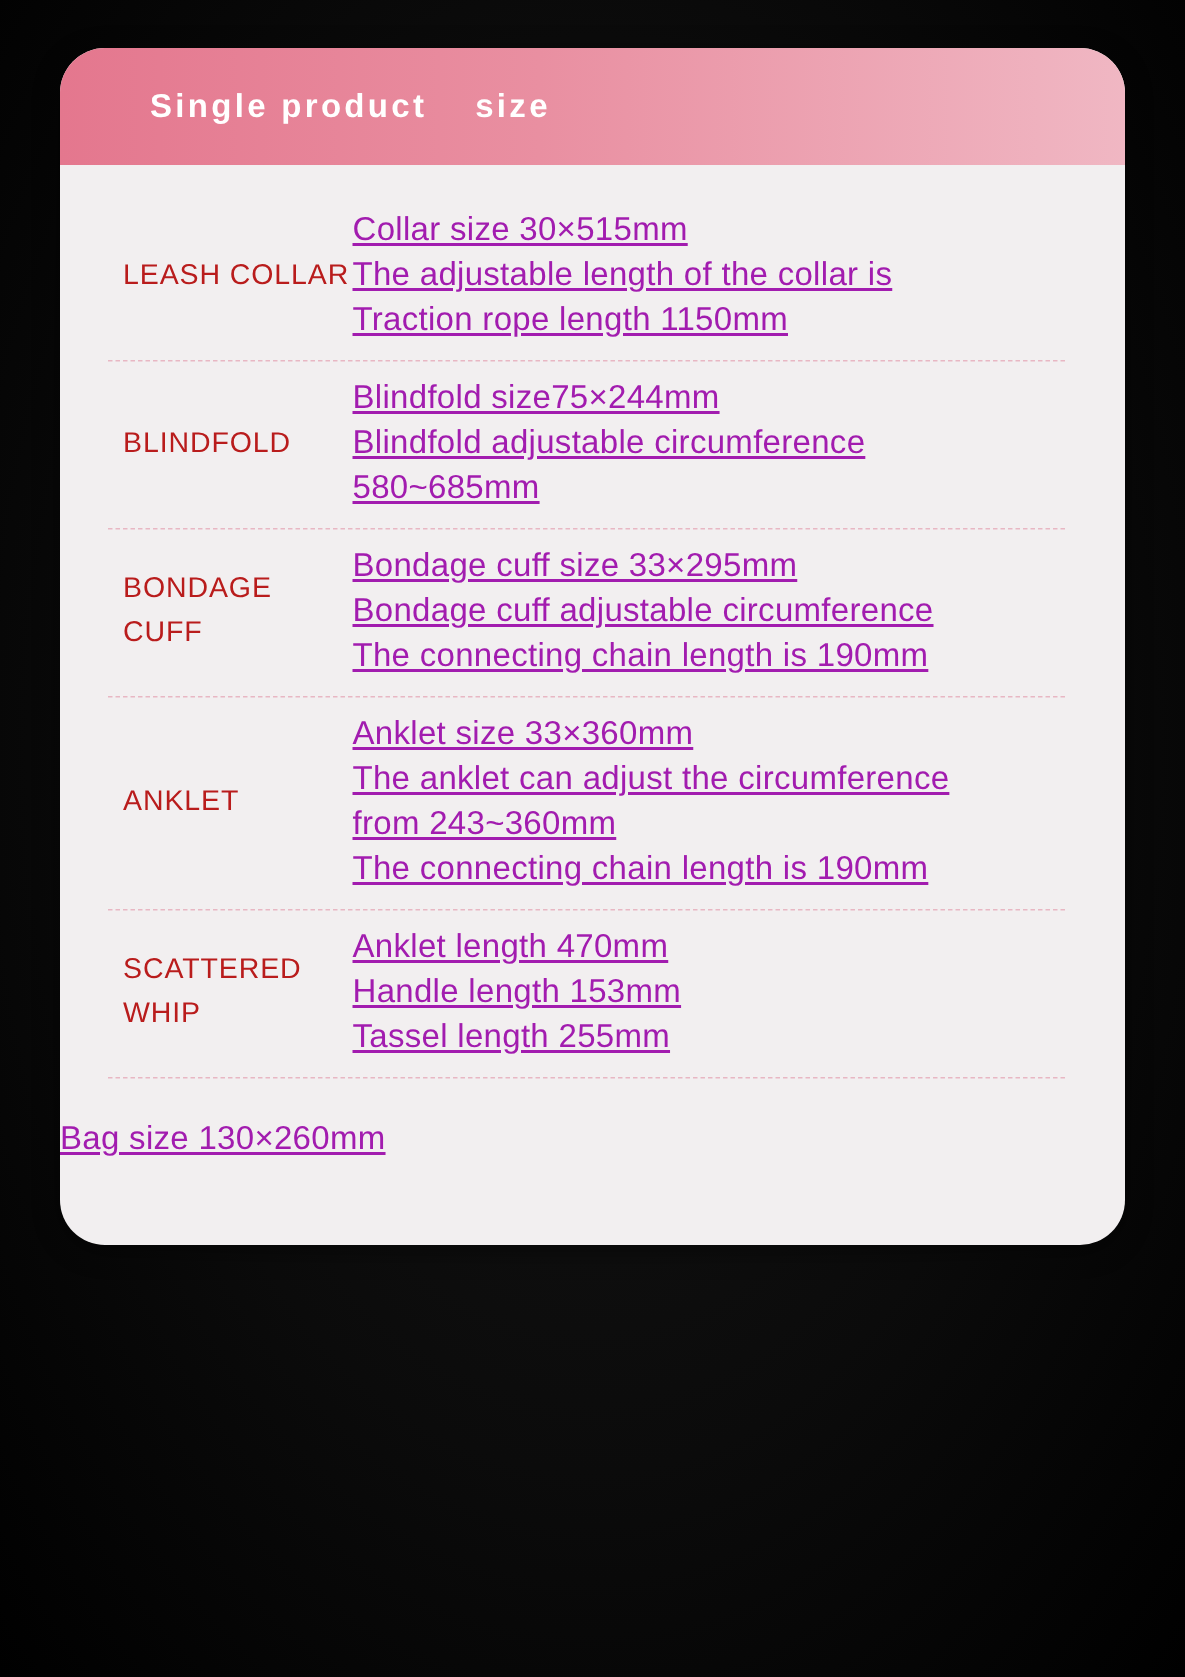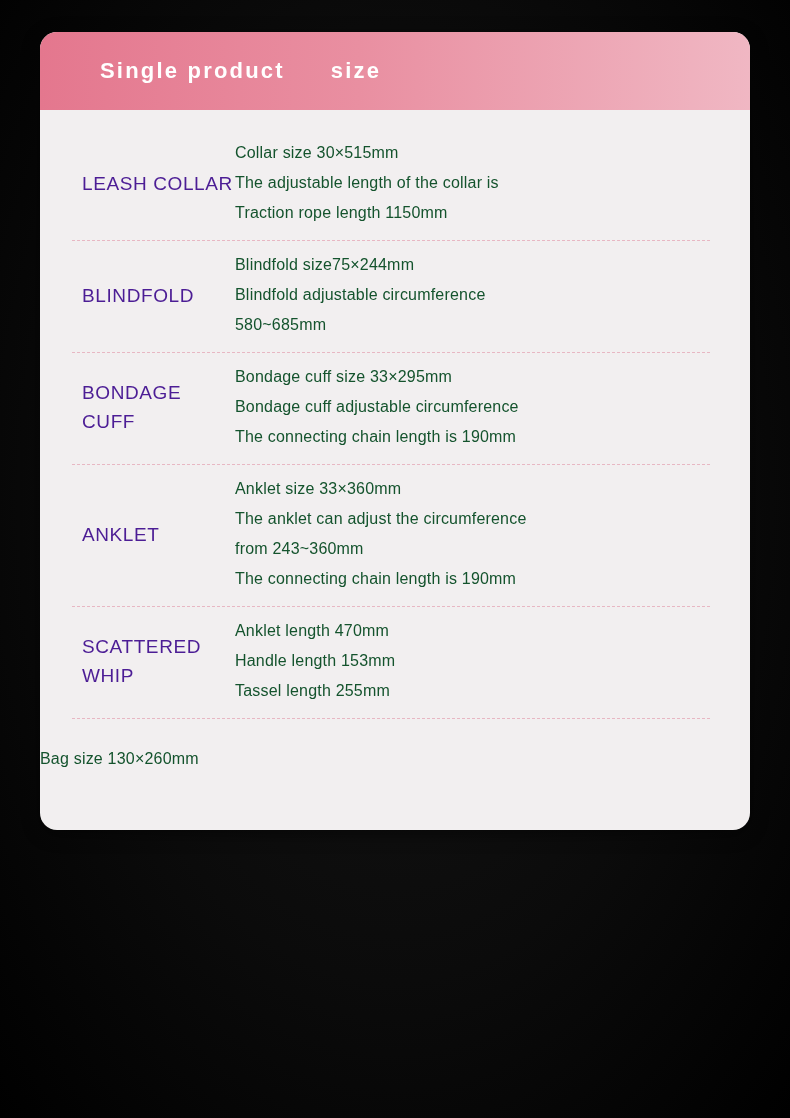--- a/index.html
+++ b/index.html
@@ -18,41 +18,41 @@
     width: 790px;
     height: 1118px;
     background: radial-gradient(ellipse at 50% 45%, #151515 0%, #0b0b0b 55%, #000000 100%);
     box-sizing: border-box;
   }
   .card {
     position: absolute;
     left: 40px;
     top: 32px;
     width: 710px;
-    border-radius: 17px;
+    border-radius: 30px;
     background: #f2eff0;
     overflow: hidden;
     box-shadow: 0 4px 18px rgba(0,0,0,0.45);
   }
   .card-header {
     height: 78px;
     background: linear-gradient(90deg, #e4778e 0%, #e98fa1 45%, #f0b7c3 100%);
     display: flex;
     align-items: center;
     padding: 0 0 0 60px;
     box-sizing: border-box;
   }
   .card-header .title-part {
     color: #ffffff;
     font-size: 22px;
     letter-spacing: 2.2px;
     font-weight: 600;
   }
   .card-header .title-part.second {
-    margin-left: 46px;
+    margin-left: 32px;
     letter-spacing: 2.2px;
   }
   .table {
     padding: 18px 0 30px 0;
   }
   .row {
     display: flex;
     align-items: flex-start;
     padding: 10px 0 12px 0;
     position: relative;
@@ -64,33 +64,34 @@
     right: 40px;
     top: 0;
     height: 0;
     border-top: 1px dashed #e8b7c3;
   }
   .row .label {
     width: 195px;
     flex: 0 0 195px;
     padding-left: 42px;
     box-sizing: border-box;
-    color: #4c1d95;
+    color: #b91c1c;
     font-size: 19px;
     line-height: 29px;
     letter-spacing: 0.6px;
     align-self: center;
   }
   .row .values {
     flex: 1 1 auto;
     padding-right: 34px;
-    color: #14532d;
-    font-size: 16px;
+    color: #a21caf;
+    font-size: 22px;
     line-height: 30px;
     letter-spacing: 0.2px;
+    text-decoration: underline;
   }
   .row .values div {
     white-space: nowrap;
   }
   .footnote {
     position: absolute;
     left: 0;
     right: 0;
     text-align: center;
     color: #f0c3cd;

